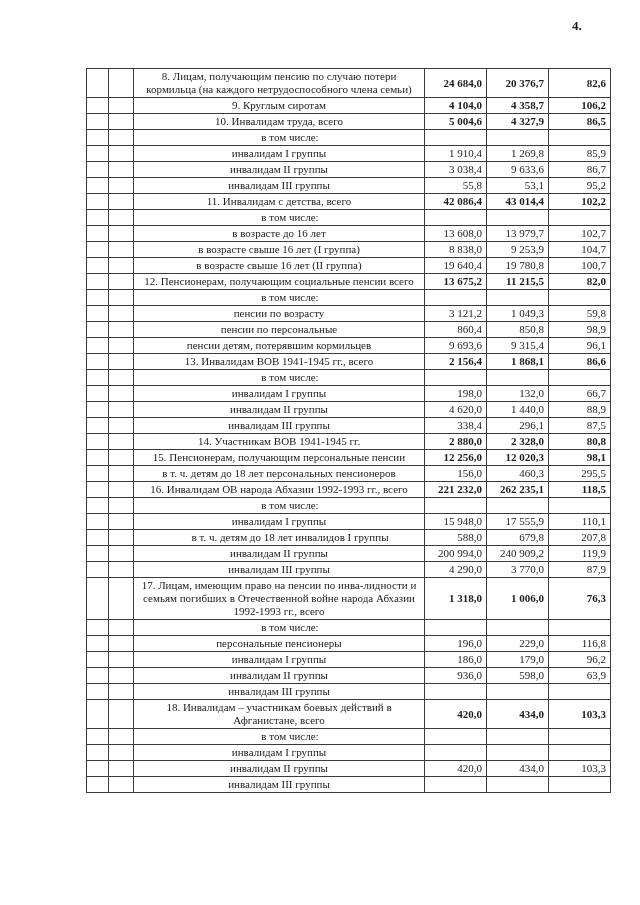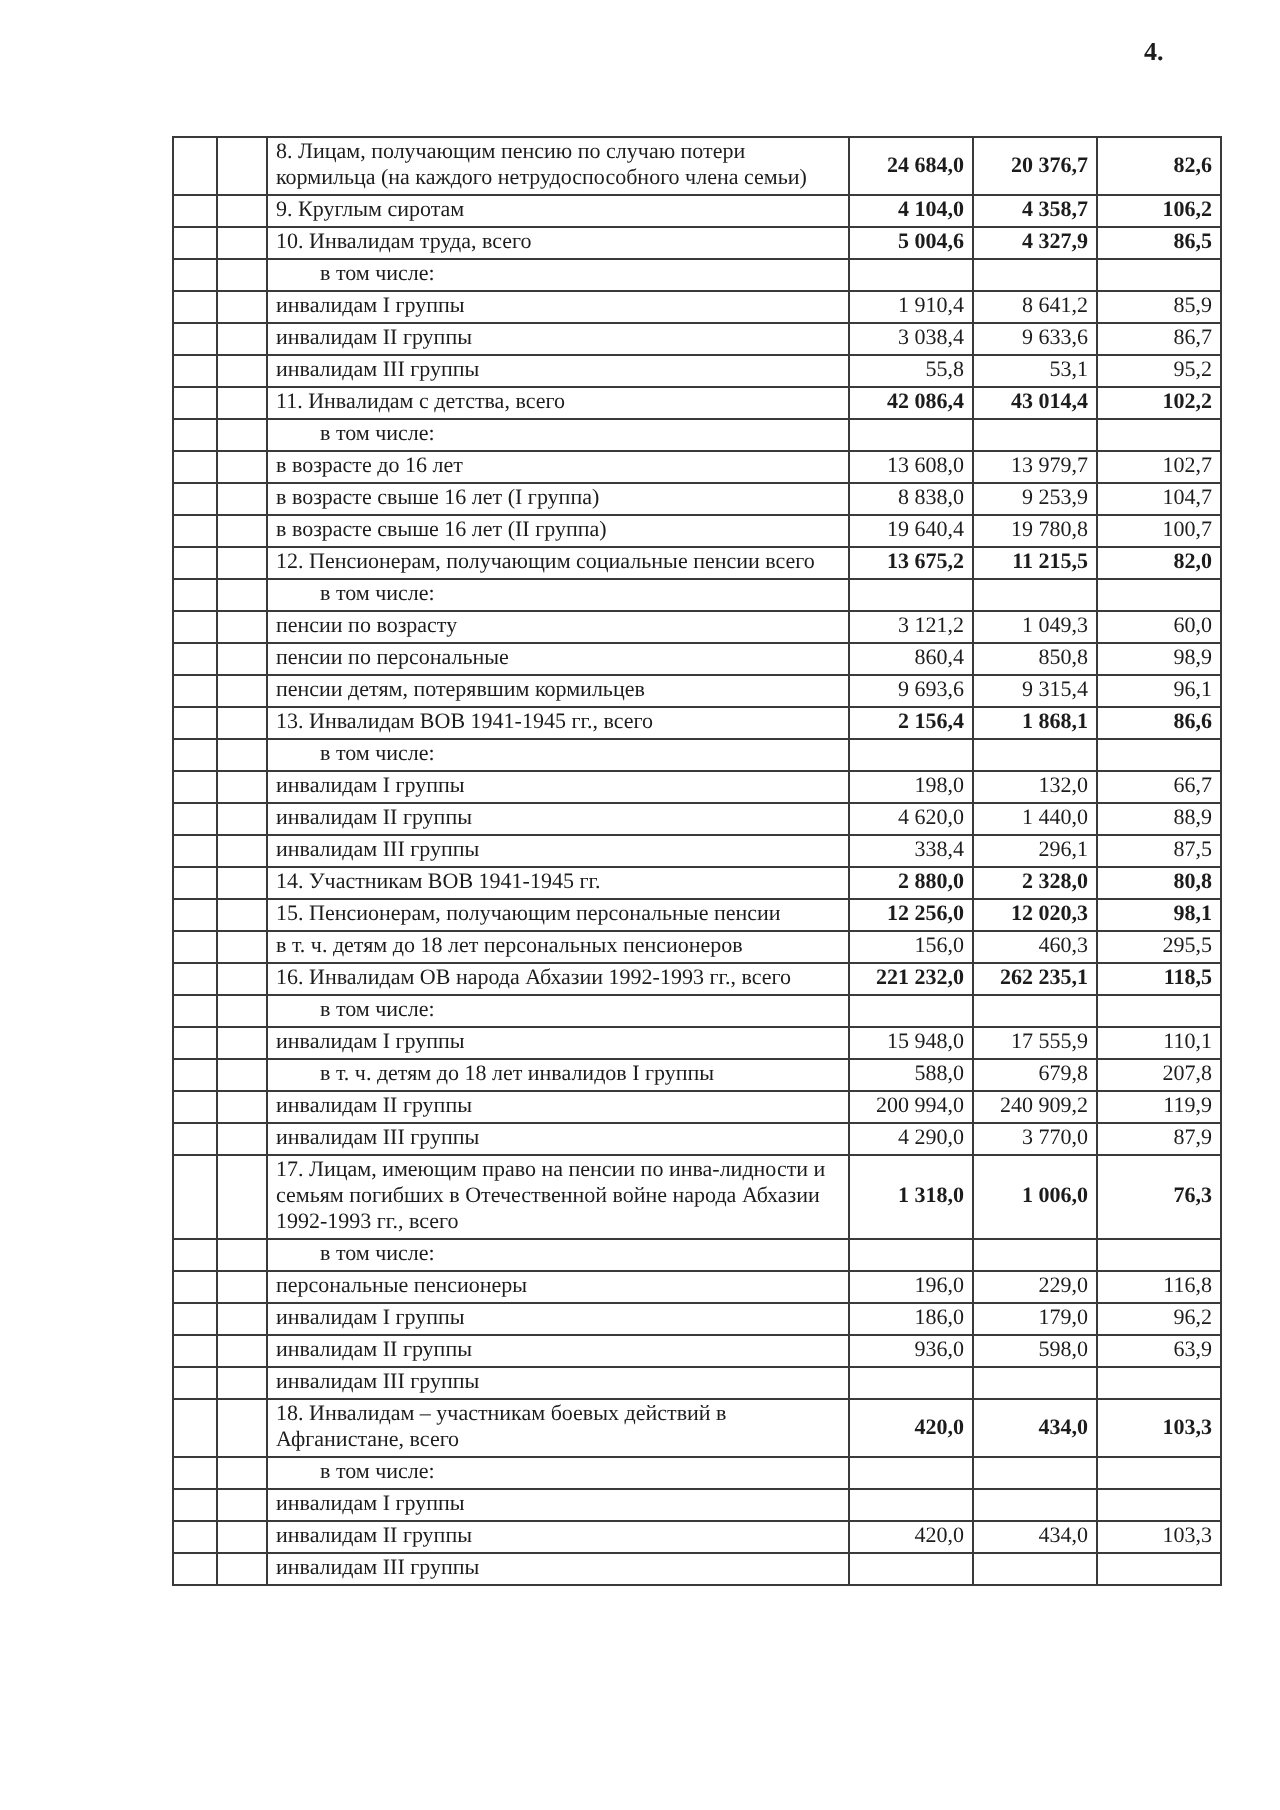--- a/index.html
+++ b/index.html
@@ -35,21 +35,21 @@
   }
   table.pension-table td {
     border: 1px solid #3a3a3a;
     padding: 1px 4px;
     font-size: 11px;
     line-height: 13px;
     vertical-align: middle;
     overflow: hidden;
   }
   td.c-blank { padding: 1px 1px; }
-  td.c-label { text-align: left; }
+  td.c-label { text-align: center; }
   td.c-val {
     text-align: right;
     white-space: nowrap;
     padding-right: 5px;
   }
   tr.row-item td.c-val { font-weight: bold; }
   tr.row-group td.c-label { padding-left: 26px; }
   td.c-label.indent { padding-left: 26px; }
 </style>
 </head>
@@ -98,21 +98,21 @@
           <td class="c-label">в том числе:</td>
           <td class="c-val"></td>
           <td class="c-val"></td>
           <td class="c-val"></td>
         </tr>
         <tr class="row-sub">
           <td class="c-blank"></td>
           <td class="c-blank"></td>
           <td class="c-label">инвалидам I группы</td>
           <td class="c-val">1 910,4</td>
-          <td class="c-val">8 641,2</td>
+          <td class="c-val">1 269,8</td>
           <td class="c-val">85,9</td>
         </tr>
         <tr class="row-sub">
           <td class="c-blank"></td>
           <td class="c-blank"></td>
           <td class="c-label">инвалидам II группы</td>
           <td class="c-val">3 038,4</td>
           <td class="c-val">9 633,6</td>
           <td class="c-val">86,7</td>
         </tr>
@@ -179,21 +179,21 @@
           <td class="c-val"></td>
           <td class="c-val"></td>
           <td class="c-val"></td>
         </tr>
         <tr class="row-sub">
           <td class="c-blank"></td>
           <td class="c-blank"></td>
           <td class="c-label">пенсии по возрасту</td>
           <td class="c-val">3 121,2</td>
           <td class="c-val">1 049,3</td>
-          <td class="c-val">60,0</td>
+          <td class="c-val">59,8</td>
         </tr>
         <tr class="row-sub">
           <td class="c-blank"></td>
           <td class="c-blank"></td>
           <td class="c-label">пенсии по персональные</td>
           <td class="c-val">860,4</td>
           <td class="c-val">850,8</td>
           <td class="c-val">98,9</td>
         </tr>
         <tr class="row-sub">

